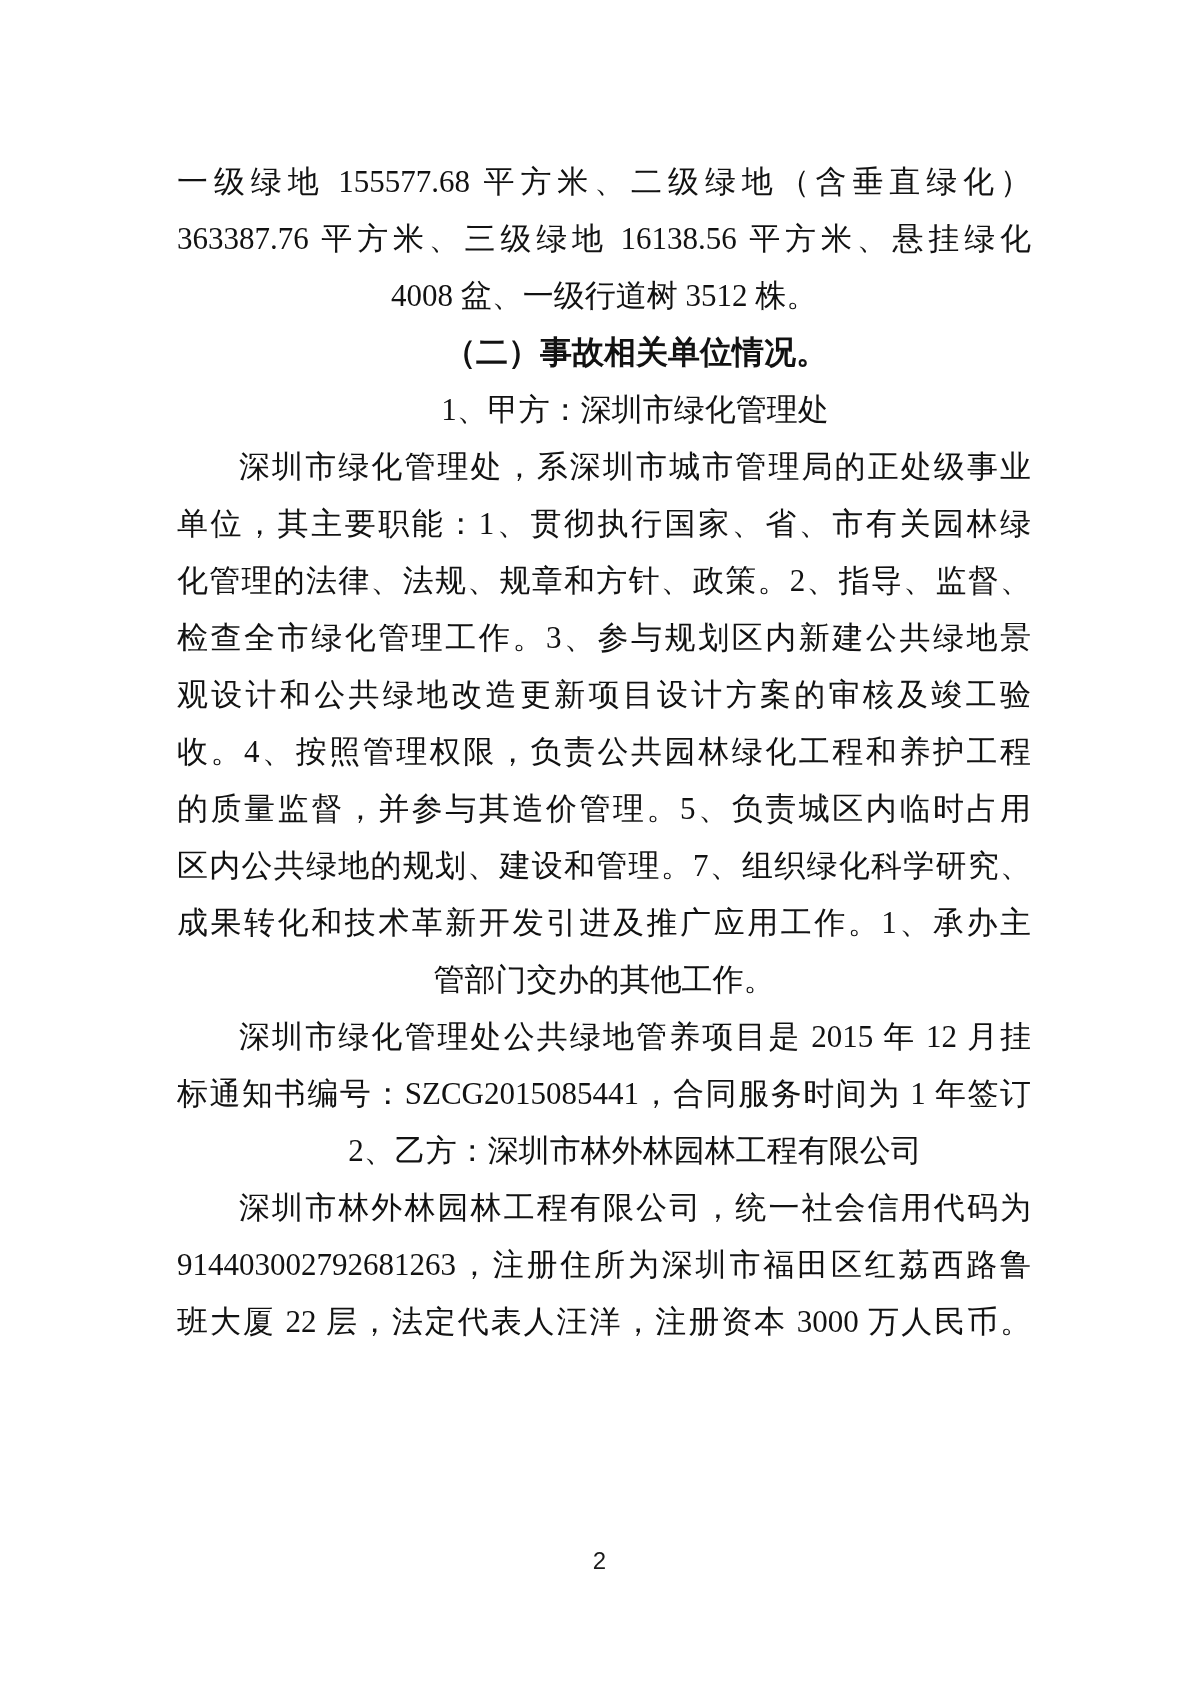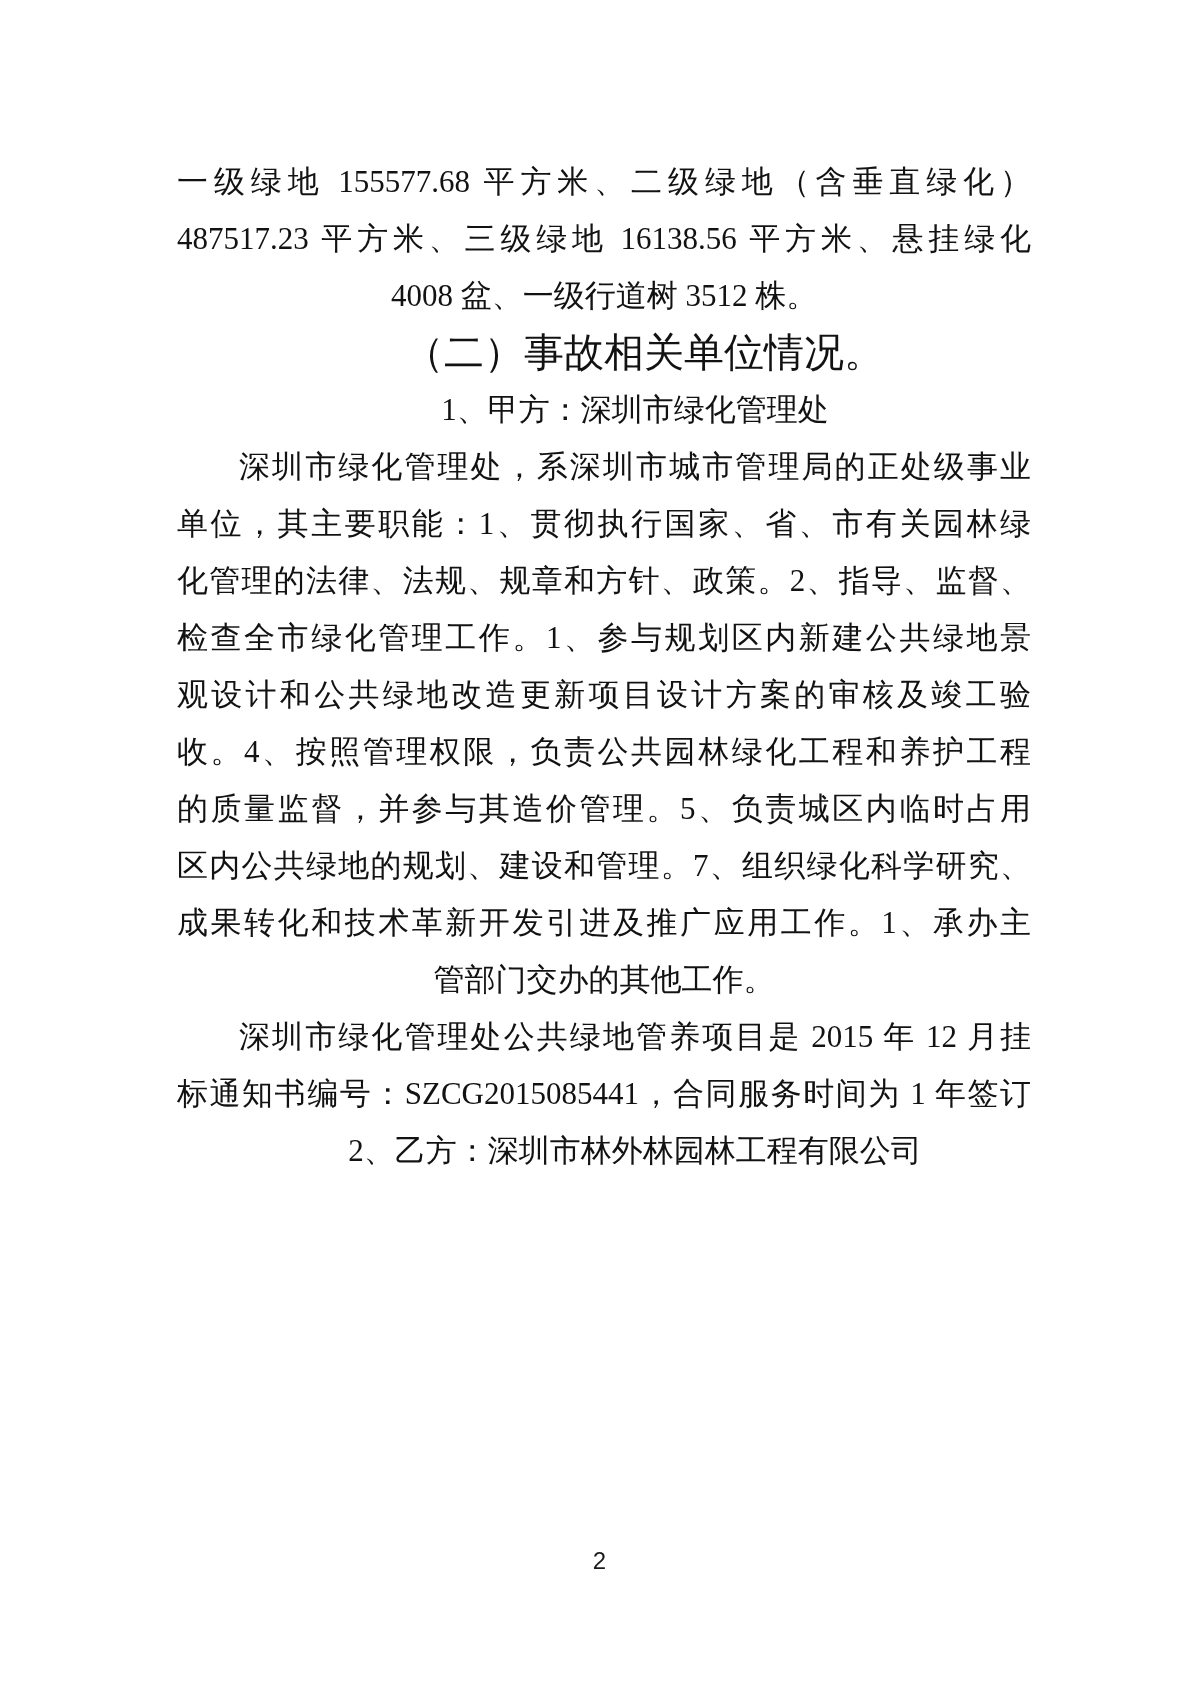--- a/index.html
+++ b/index.html
@@ -30,22 +30,22 @@
     text-align: center;
   }
   .line.full {
     text-align: justify;
     text-align-last: justify;
   }
   .line.indent {
     text-indent: 2em;
   }
   .line.bold {
-    font-weight: 400;
-    font-size: 40px;
+    font-weight: 700;
+    font-size: 32px;
   }
   .footer {
     position: absolute;
     top: 1546px;
     left: 0;
     width: 1199px;
     text-align: center;
     color: #1b1b1b;
     font-family: "Liberation Sans", "DejaVu Sans", sans-serif;
     font-size: 24px;
@@ -54,52 +54,57 @@
 </style>
 </head>
 <body>
 
 <div class="page">
 
   <div class="textblock">
 
     <div>
       <div class="line full">一级绿地 155577.68 平方米、二级绿地（含垂直绿化）</div>
-      <div class="line full">487517.23 平方米、三级绿地 16138.56 平方米、悬挂绿化</div>
+      <div class="line full">363387.76 平方米、三级绿地 16138.56 平方米、悬挂绿化</div>
       <div class="line">4008 盆、一级行道树 3512 株。</div>
     </div>
 
     <div>
       <div class="line indent bold">（二）事故相关单位情况。</div>
     </div>
 
     <div>
       <div class="line indent">1、甲方：深圳市绿化管理处</div>
     </div>
 
     <div>
       <div class="line indent full">深圳市绿化管理处，系深圳市城市管理局的正处级事业</div>
       <div class="line full">单位，其主要职能：1、贯彻执行国家、省、市有关园林绿</div>
       <div class="line full">化管理的法律、法规、规章和方针、政策。2、指导、监督、</div>
-      <div class="line full">检查全市绿化管理工作。1、参与规划区内新建公共绿地景</div>
+      <div class="line full">检查全市绿化管理工作。3、参与规划区内新建公共绿地景</div>
       <div class="line full">观设计和公共绿地改造更新项目设计方案的审核及竣工验</div>
       <div class="line full">收。4、按照管理权限，负责公共园林绿化工程和养护工程</div>
       <div class="line full">的质量监督，并参与其造价管理。5、负责城区内临时占用</div>
       <div class="line full">区内公共绿地的规划、建设和管理。7、组织绿化科学研究、</div>
       <div class="line full">成果转化和技术革新开发引进及推广应用工作。1、承办主</div>
       <div class="line">管部门交办的其他工作。</div>
     </div>
 
     <div>
       <div class="line indent full">深圳市绿化管理处公共绿地管养项目是 2015 年 12 月挂</div>
       <div class="line full">标通知书编号：SZCG2015085441，合同服务时间为 1 年签订</div>
     </div>
 
     <div>
       <div class="line indent">2、乙方：深圳市林外林园林工程有限公司</div>
     </div>
 
+    <div>
+      <div class="line indent full">深圳市林外林园林工程有限公司，统一社会信用代码为</div>
+      <div class="line full">914403002792681263，注册住所为深圳市福田区红荔西路鲁</div>
+      <div class="line full">班大厦 22 层，法定代表人汪洋，注册资本 3000 万人民币。</div>
+    </div>
 
   </div>
 
   <div class="footer">2</div>
 
 </div>
 
 </body></html>

